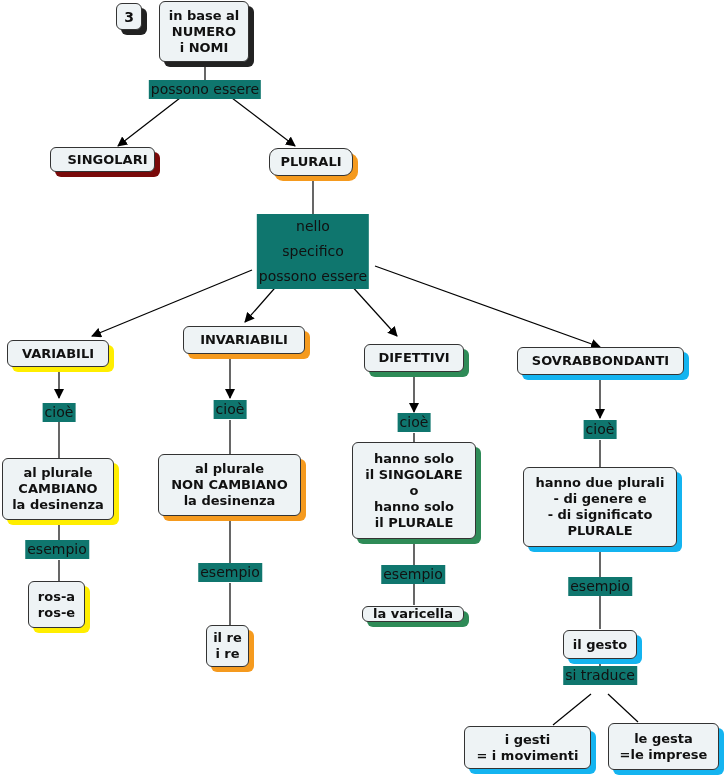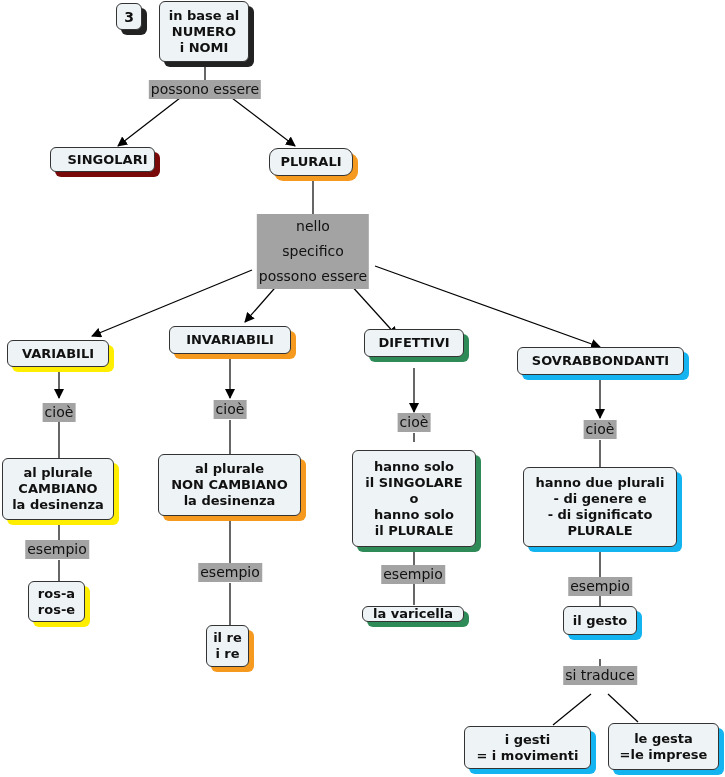--- a/index.html
+++ b/index.html
@@ -13,21 +13,21 @@
     text-align:center; display:flex; align-items:center; justify-content:center;
     white-space:pre-line; padding:2px 6px;
   }
   .sh-dark { box-shadow:5px 5px 0 #222; }
   .sh-red { box-shadow:5px 5px 0 #7a0a0a; }
   .sh-orange { box-shadow:5px 5px 0 #f59a1e; }
   .sh-yellow { box-shadow:5px 5px 0 #ffee00; }
   .sh-green { box-shadow:5px 5px 0 #2e8b57; }
   .sh-blue { box-shadow:5px 5px 0 #14b4f0; }
   .lbl {
-    position:absolute; font-size:14px; line-height:19px; color:#111; background:#a3a3a3;
+    position:absolute; font-size:14px; line-height:19px; color:#111; background:#0f766e;
     text-align:center; white-space:pre-line; transform:translateX(-50%);
     padding:0 2px;
   }
 </style>
 </head>
 <body>
 
 <svg class="links" width="725" height="777">
   <defs>
     <marker id="arr" markerWidth="10" markerHeight="10" refX="9" refY="5" orient="auto" markerUnits="userSpaceOnUse">
@@ -86,49 +86,49 @@
 <div class="lbl" style="left:313px;top:214px;line-height:25px;">nello
 specifico
 possono essere</div>
 
 <div class="node sh-yellow" style="left:7px;top:340px;width:102px;height:27px;">VARIABILI</div>
 <div class="lbl" style="left:59px;top:403px;">cioè</div>
 <div class="node sh-yellow" style="left:2px;top:458px;width:112px;height:62px;">al plurale
 CAMBIANO
 la desinenza</div>
 <div class="lbl" style="left:57px;top:540px;">esempio</div>
-<div class="node sh-yellow" style="left:28px;top:581px;width:57px;height:41px;">ros-a
+<div class="node sh-yellow" style="left:28px;top:581px;width:57px;height:47px;">ros-a
 ros-e</div>
 
-<div class="node sh-orange" style="left:169px;top:326px;width:122px;height:28px;">INVARIABILI</div>
+<div class="node sh-orange" style="left:183px;top:326px;width:122px;height:28px;">INVARIABILI</div>
 <div class="lbl" style="left:230px;top:400px;">cioè</div>
 <div class="node sh-orange" style="left:158px;top:454px;width:143px;height:62px;">al plurale
 NON CAMBIANO
 la desinenza</div>
 <div class="lbl" style="left:230px;top:563px;">esempio</div>
 <div class="node sh-orange" style="left:206px;top:625px;width:43px;height:42px;">il re
 i re</div>
 
-<div class="node sh-dark sh-green" style="left:364px;top:329px;width:100px;height:28px;">DIFETTIVI</div>
+<div class="node sh-dark sh-green" style="left:364px;top:344px;width:100px;height:28px;">DIFETTIVI</div>
 <div class="lbl" style="left:414px;top:413px;">cioè</div>
-<div class="node sh-green" style="left:352px;top:442px;width:124px;height:97px;margin-top:8px;">hanno solo
+<div class="node sh-green" style="left:352px;top:442px;width:124px;height:97px;">hanno solo
 il SINGOLARE
 o
 hanno solo
 il PLURALE</div>
 <div class="lbl" style="left:413px;top:565px;">esempio</div>
 <div class="node sh-green" style="left:362px;top:606px;width:102px;height:16px;">la varicella</div>
 
 <div class="node sh-blue" style="left:517px;top:347px;width:167px;height:28px;">SOVRABBONDANTI</div>
 <div class="lbl" style="left:600px;top:420px;">cioè</div>
 <div class="node sh-blue" style="left:523px;top:467px;width:154px;height:80px;">hanno due plurali
 - di genere e
 - di significato
 PLURALE</div>
 <div class="lbl" style="left:600px;top:577px;">esempio</div>
-<div class="node sh-blue" style="left:563px;top:606px;width:74px;height:29px;">il gesto</div>
+<div class="node sh-blue" style="left:563px;top:630px;width:74px;height:29px;">il gesto</div>
 
 <div class="lbl" style="left:600px;top:666px;">si traduce</div>
 
 <div class="node sh-blue" style="left:464px;top:726px;width:127px;height:43px;">i gesti
 = i movimenti</div>
 <div class="node sh-blue" style="left:608px;top:723px;width:111px;height:47px;">le gesta
 =le imprese</div>
 
 </body></html>

